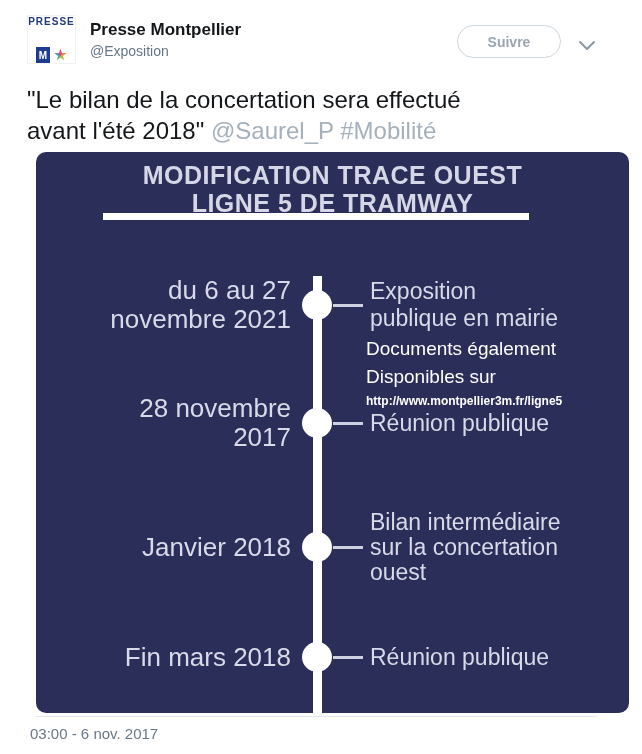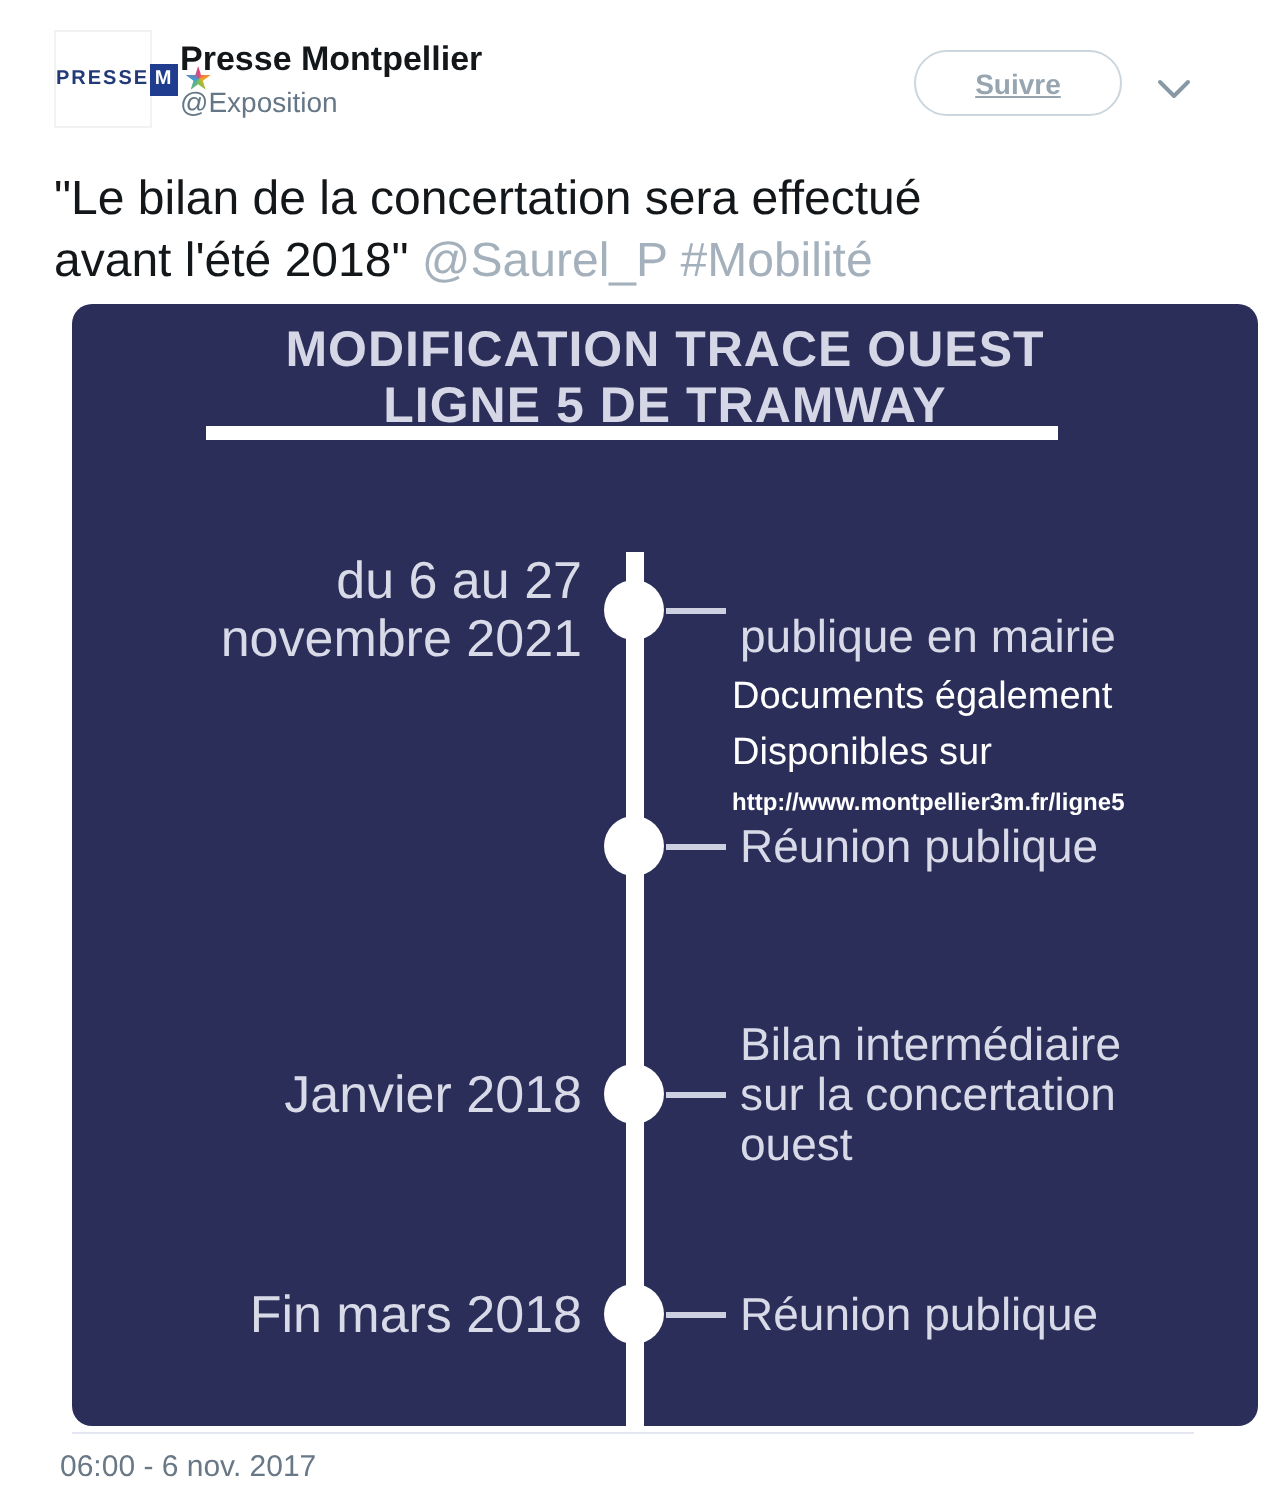--- a/index.html
+++ b/index.html
@@ -4,40 +4,40 @@
 <style>
   html,body { margin:0; padding:0; }
   body {
     width:642px; height:754px; position:relative; background:#ffffff;
     font-family:"Liberation Sans", sans-serif; overflow:hidden;
   }
   
   .avatar {
     position:absolute; left:27px; top:15px; width:49px; height:49px;
     background:#fff; border:1px solid #f2f2f2; box-sizing:border-box;
-    display:flex; align-items:center; justify-content:space-between; gap:0;
+    display:flex; flex-direction:column; align-items:center; justify-content:space-between; gap:0;
   }
   .avatar-presse { color:#223a77; font-weight:700; font-size:10px; letter-spacing:1px; }
   .avatar-row { display:flex; gap:4px; align-items:center; }
   .avatar-m {
     width:14px; height:16px; background:#1f3c8f; color:#fff; font-size:10px; font-weight:700;
     display:flex; align-items:center; justify-content:center;
   }
   .avatar-star {
     width:13px; height:13px;
     background:conic-gradient(#e6427a,#f5a623,#7ec24a,#3aa0d8,#e6427a);
     clip-path:polygon(50% 0%,61% 35%,98% 35%,68% 57%,79% 91%,50% 70%,21% 91%,32% 57%,2% 35%,39% 35%);
   }
   .display-name { position:absolute; left:90px; top:20px; font-size:17px; font-weight:700; color:#14171a; cursor:pointer; }
   .handle { position:absolute; left:90px; top:43px; font-size:14px; color:#657786; cursor:pointer; }
   .follow-btn {
     position:absolute; left:457px; top:25px; width:104px; height:33px; box-sizing:border-box;
     border:1px solid #ccd6dd; border-radius:17px; background:#fff;
     color:#97a5b1; font-weight:700; font-size:14px;
-    display:flex; align-items:center; justify-content:center; cursor:pointer;text-decoration:underline;
+    display:flex; align-items:center; justify-content:center; cursor:pointer;
   }
   .caret { position:absolute; left:578px; top:38px; width:18px; height:12px; cursor:pointer; }
   
   .tweet-text {
     position:absolute; left:27px; top:84px; width:595px;
     font-size:24px; line-height:31px; color:#14171a;
   }
   .tweet-link { color:#a4b1bc;margin-top:36px; }
   
   .media-edge { position:absolute; left:36px; top:716px; width:561px; height:1px; background:#e4e7f2; }
@@ -104,29 +104,33 @@
 
   <div class="ig-conn c1"></div>
   <div class="ig-conn c2"></div>
   <div class="ig-conn c3"></div>
   <div class="ig-conn c4"></div>
 
   <div class="ig-date d1">
     <span>du 6 au 27</span><br>
     <span>novembre 2021</span>
   </div>
+  <div class="ig-date d2">
+    <span>28 novembre</span><br>
+    <span>2017</span>
+  </div>
   <div class="ig-date d3">
     <span>Janvier 2018</span>
   </div>
   <div class="ig-date d4">
     <span>Fin mars 2018</span>
   </div>
 
   <div class="ig-label r1">
-    <br>
+    <span>Exposition</span><br>
     <span>publique en mairie</span>
   </div>
   <div class="ig-label r2">
     <span>Réunion publique</span>
   </div>
   <div class="ig-label r3">
     <span>Bilan intermédiaire</span><br>
     <span>sur la concertation</span><br>
     <span>ouest</span>
   </div>
@@ -134,13 +138,13 @@
     <span>Réunion publique</span>
   </div>
 
   <div class="ig-note">
     <div class="nline">Documents également</div>
     <div class="nline">Disponibles sur</div>
     <div class="nurl">http://www.montpellier3m.fr/ligne5</div>
   </div>
 </div>
 
-<div class="timestamp">06:00 - 6 nov. 2017</div>
+<div class="timestamp">03:00 - 6 nov. 2017</div>
 
 </body></html>

